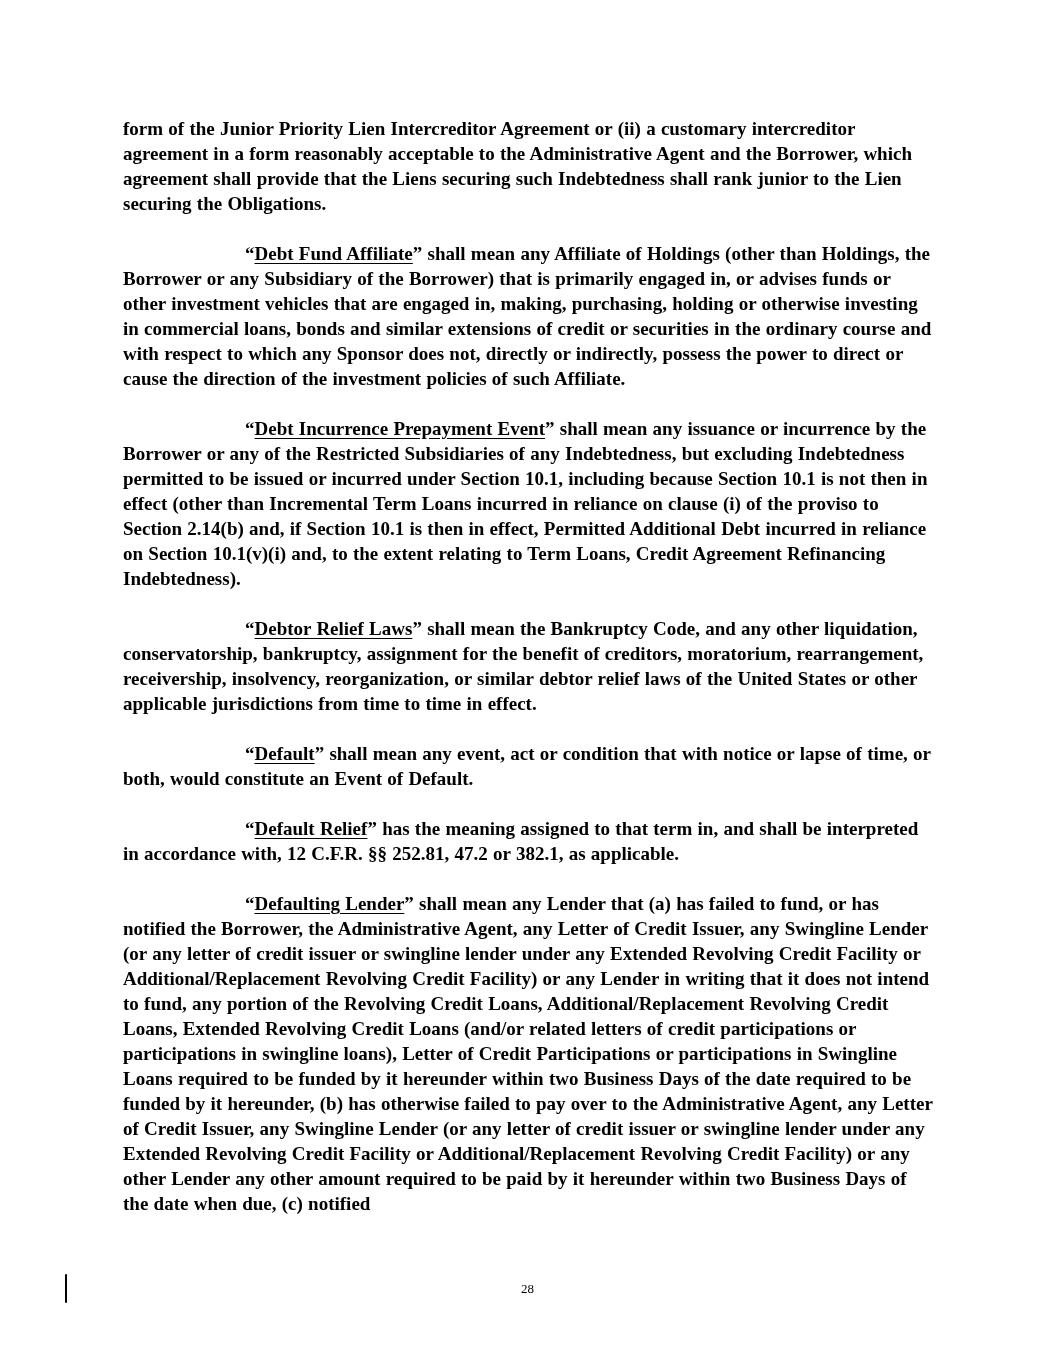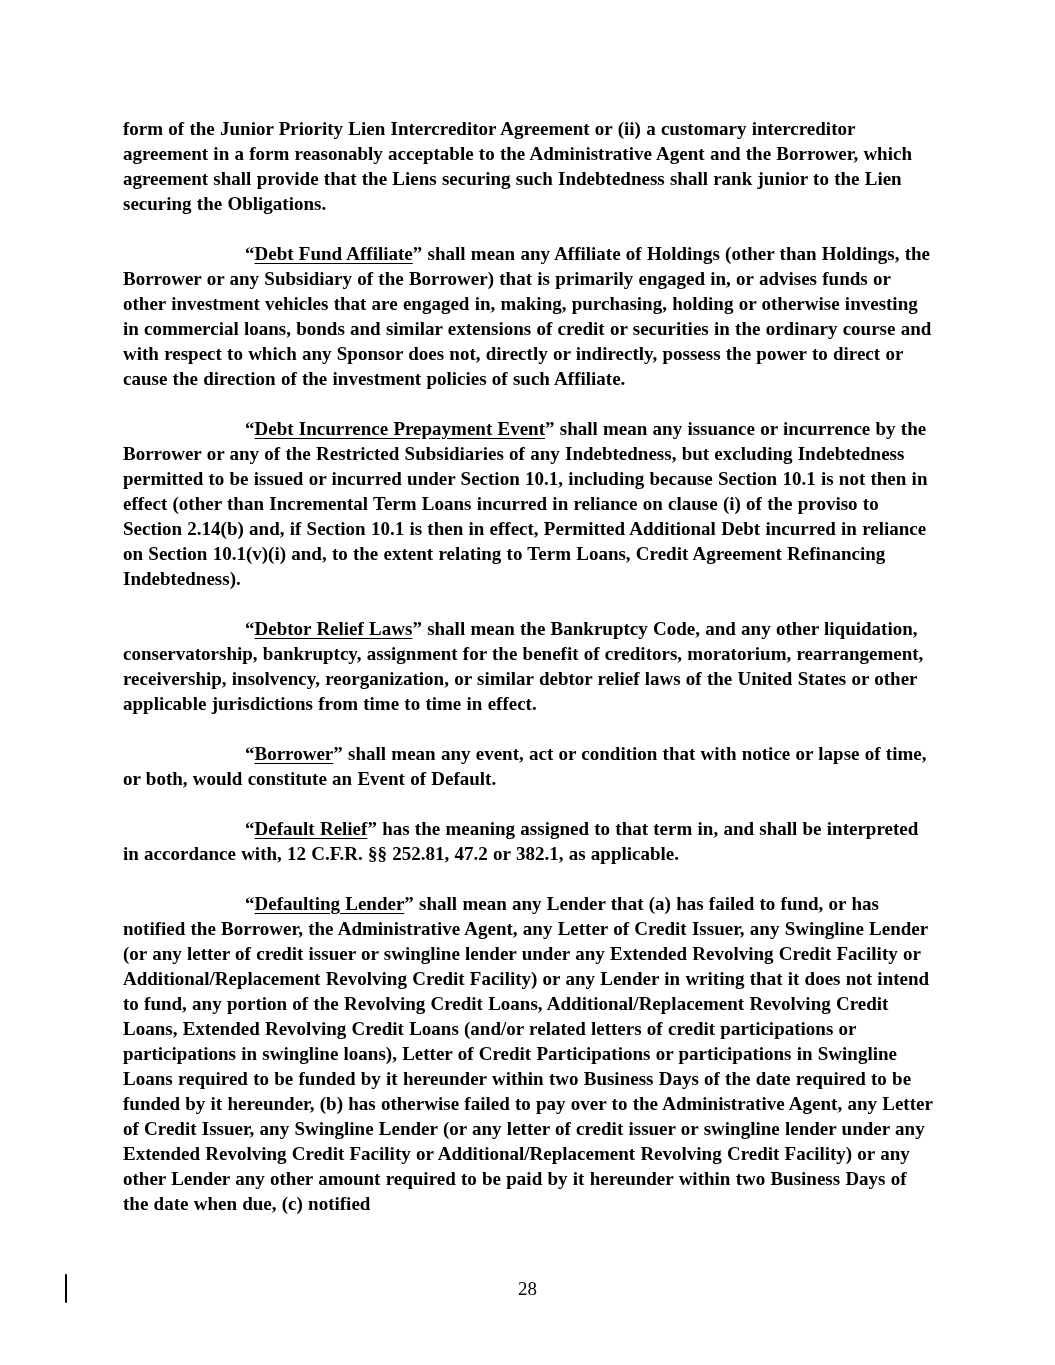--- a/index.html
+++ b/index.html
@@ -36,21 +36,21 @@
   .u {
     text-decoration: underline;
     text-underline-offset: 3px;
   }
   .page-number {
     position: absolute;
     top: 1276px;
     left: 0;
     width: 100%;
     text-align: center;
-    font-size: 19px;
+    font-size: 13px;
     line-height: 25px;
   }
   .margin-mark {
     position: absolute;
     left: 65px;
     top: 1274px;
     width: 2px;
     height: 29px;
     background: #000000;
     border-radius: 1px;
@@ -58,19 +58,19 @@
 </style>
 </head>
 <body>
 
 <div class="page">
   <div class="content" id="doc-body">
       <p><span>form of the Junior Priority Lien Intercreditor Agreement or (ii) a customary intercreditor agreement in a form reasonably acceptable to the Administrative Agent and the Borrower, which agreement shall provide that the Liens securing such Indebtedness shall rank junior to the Lien securing the Obligations.</span></p>
       <p class="indent"><span>“</span><span class="u">Debt Fund Affiliate</span><span>” shall mean any Affiliate of Holdings (other than Holdings, the Borrower or any Subsidiary of the Borrower) that is primarily engaged in, or advises funds or other investment vehicles that are engaged in, making, purchasing, holding or otherwise investing in commercial loans, bonds and similar extensions of credit or securities in the ordinary course and with respect to which any Sponsor does not, directly or indirectly, possess the power to direct or cause the direction of the investment policies of such Affiliate.</span></p>
       <p class="indent"><span>“</span><span class="u">Debt Incurrence Prepayment Event</span><span>” shall mean any issuance or incurrence by the Borrower or any of the Restricted Subsidiaries of any Indebtedness, but excluding Indebtedness permitted to be issued or incurred under Section 10.1, including because Section 10.1 is not then in effect (other than Incremental Term Loans incurred in reliance on clause (i) of the proviso to Section 2.14(b) and, if Section 10.1 is then in effect, Permitted Additional Debt incurred in reliance on Section 10.1(v)(i) and, to the extent relating to Term Loans, Credit Agreement Refinancing Indebtedness).</span></p>
       <p class="indent"><span>“</span><span class="u">Debtor Relief Laws</span><span>” shall mean the Bankruptcy Code, and any other liquidation, conservatorship, bankruptcy, assignment for the benefit of creditors, moratorium, rearrangement, receivership, insolvency, reorganization, or similar debtor relief laws of the United States or other applicable jurisdictions from time to time in effect.</span></p>
-      <p class="indent"><span>“</span><span class="u">Borrower</span><span>” shall mean any event, act or condition that with notice or lapse of time, or both, would constitute an Event of Default.</span></p>
+      <p class="indent"><span>“</span><span class="u">Default</span><span>” shall mean any event, act or condition that with notice or lapse of time, or both, would constitute an Event of Default.</span></p>
       <p class="indent"><span>“</span><span class="u">Default Relief</span><span>” has the meaning assigned to that term in, and shall be interpreted in accordance with, 12 C.F.R. §§ 252.81, 47.2 or 382.1, as applicable.</span></p>
       <p class="indent"><span> “</span><span class="u">Defaulting Lender</span><span>” shall mean any Lender that (a) has failed to fund, or has notified the Borrower, the Administrative Agent, any Letter of Credit Issuer, any Swingline Lender (or any letter of credit issuer or swingline lender under any Extended Revolving Credit Facility or Additional/Replacement Revolving Credit Facility) or any Lender in writing that it does not intend to fund, any portion of the Revolving Credit Loans, Additional/Replacement Revolving Credit Loans, Extended Revolving Credit Loans (and/or related letters of credit participations or participations in swingline loans), Letter of Credit Participations or participations in Swingline Loans required to be funded by it hereunder within two Business Days of the date required to be funded by it hereunder, (b) has otherwise failed to pay over to the Administrative Agent, any Letter of Credit Issuer, any Swingline Lender (or any letter of credit issuer or swingline lender under any Extended Revolving Credit Facility or Additional/Replacement Revolving Credit Facility) or any other Lender any other amount required to be paid by it hereunder within two Business Days of the date when due, (c) notified</span></p>
     </div>
   <div class="margin-mark"></div>
   <div class="page-number">28</div>
 </div>
 
 </body></html>

